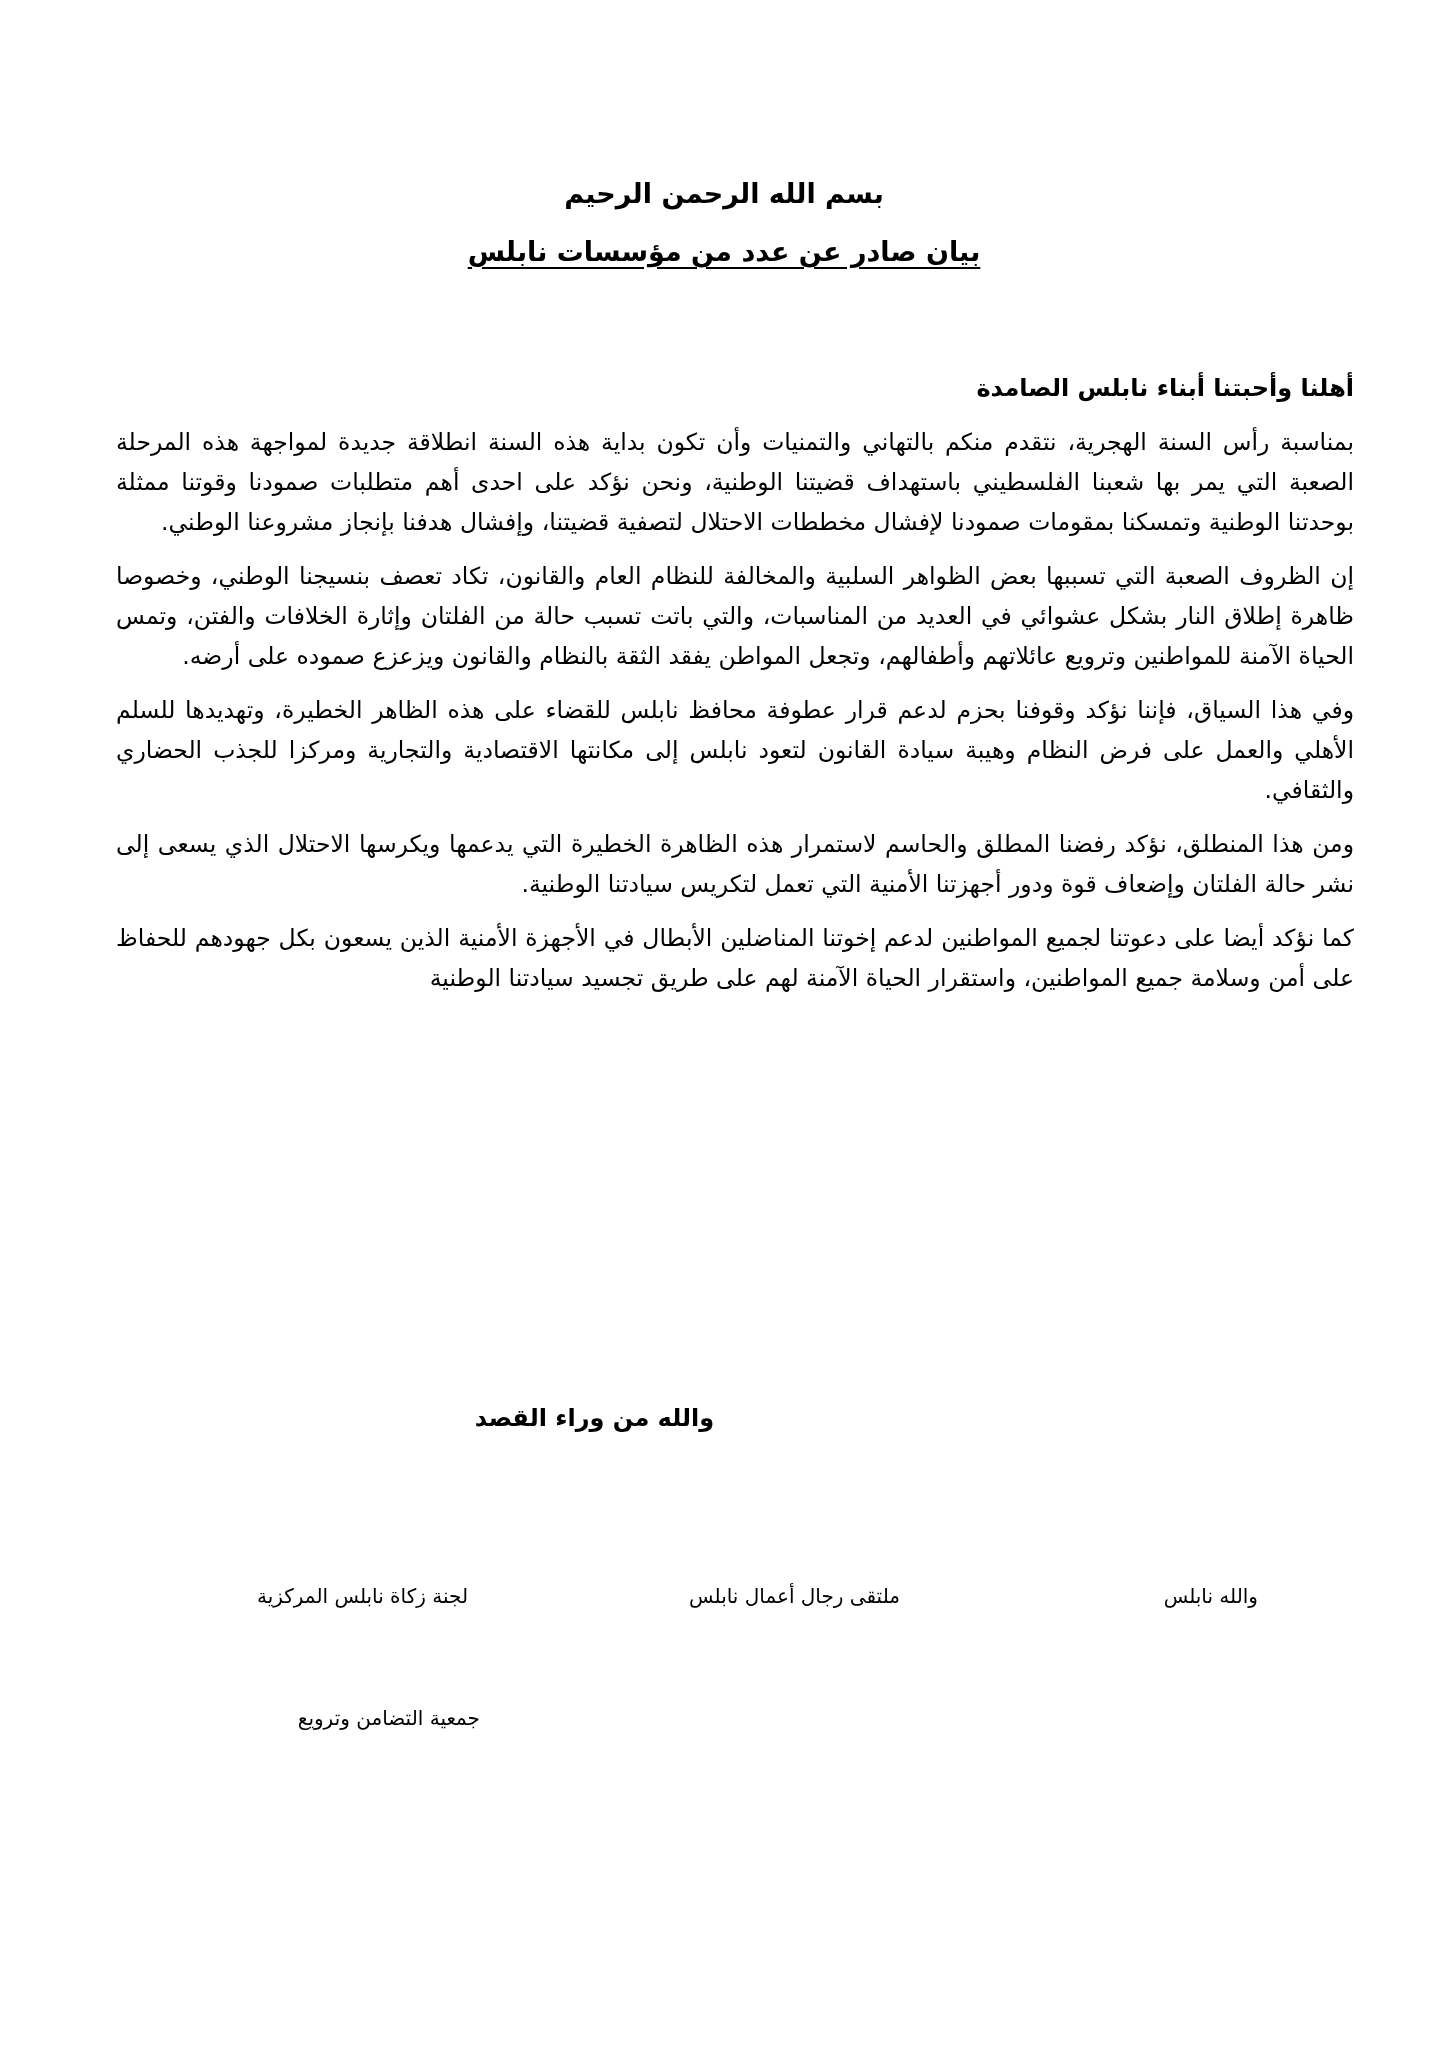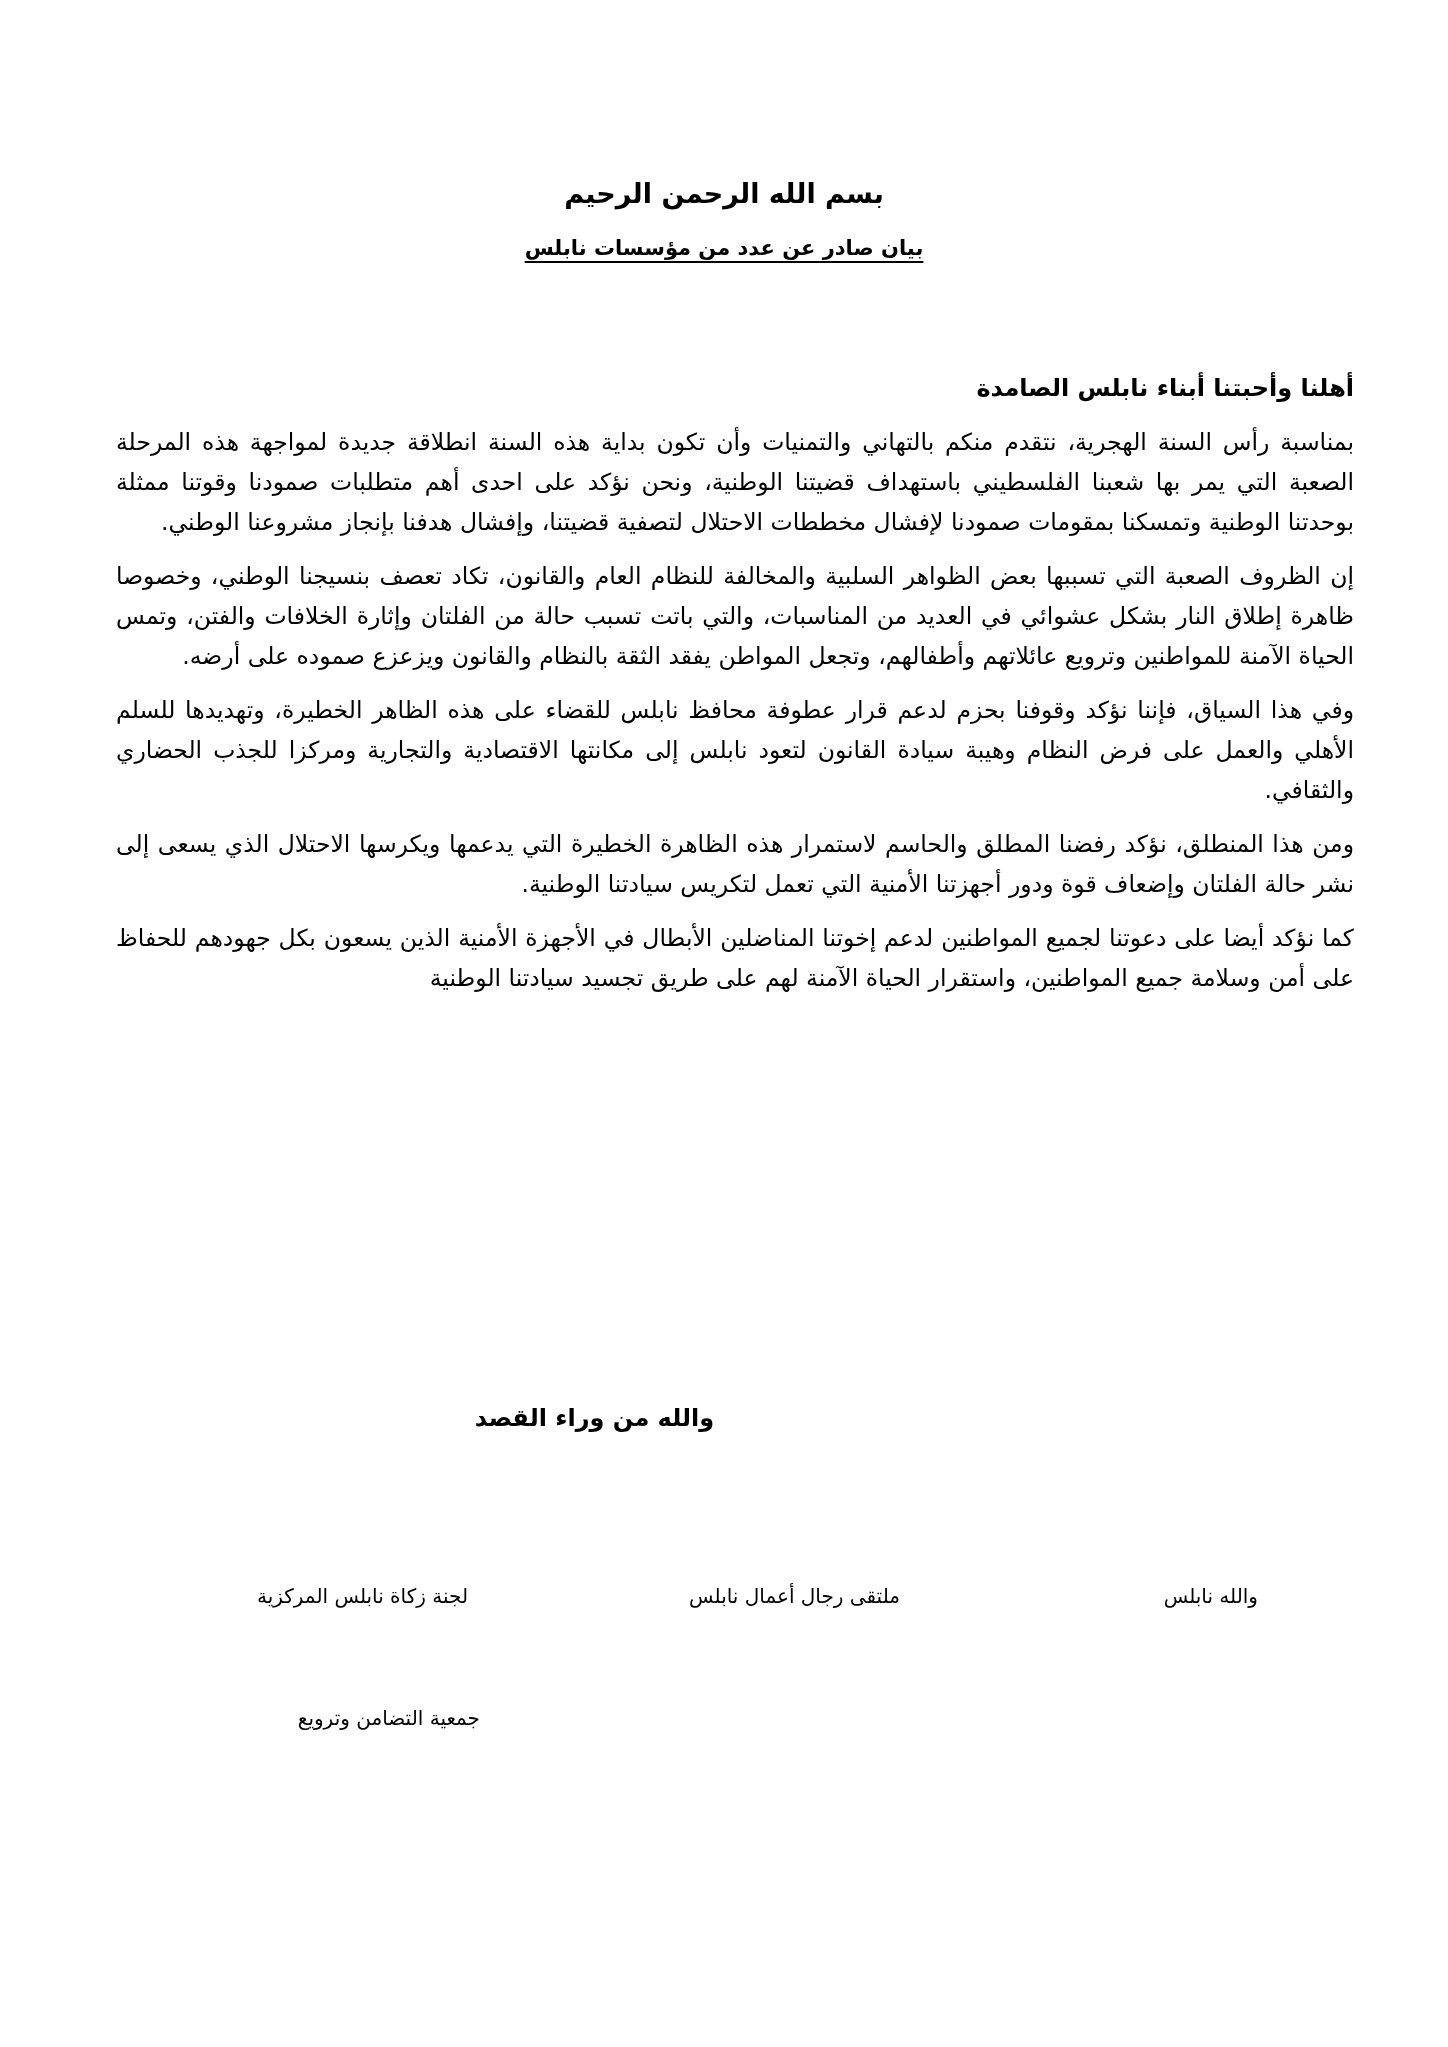--- a/index.html
+++ b/index.html
@@ -4,21 +4,21 @@
   <style>
     html, body { margin: 0; padding: 0; background: #ffffff; }
     body { width: 1448px; height: 2047px; position: relative; overflow: hidden; color: #000; }
     .page { position: absolute; left: 0; top: 0; width: 1448px; height: 2047px; }
     .basmala {
       position: absolute; top: 178px; left: 0; width: 1448px; text-align: center;
       font-family: "DejaVu Sans", sans-serif; font-weight: bold; font-size: 27px; direction: rtl;
     }
     .title {
       position: absolute; top: 236px; left: 0; width: 1448px; text-align: center;
-      font-family: "DejaVu Sans", sans-serif; font-weight: bold; font-size: 21px; direction: rtl;
+      font-family: "DejaVu Sans", sans-serif; font-weight: bold; font-size: 27px; direction: rtl;
     }
     .title span { text-decoration: underline; text-underline-offset: 6px; }
     .body {
       position: absolute; left: 100px; top: 368px; width: 1254px; direction: rtl;
       font-family: "DejaVu Sans", sans-serif; font-size: 23.5px; line-height: 40px;
     }
     .greeting { font-weight: bold; margin: 0 0 14px 0; font-size: 24px; }
     .para { margin: 0 0 14px 16px; text-align: justify; text-align-last: right; }
     .closing {
       position: absolute; top: 1404px; left: 0; width: 1189px; text-align: center; direction: rtl;

